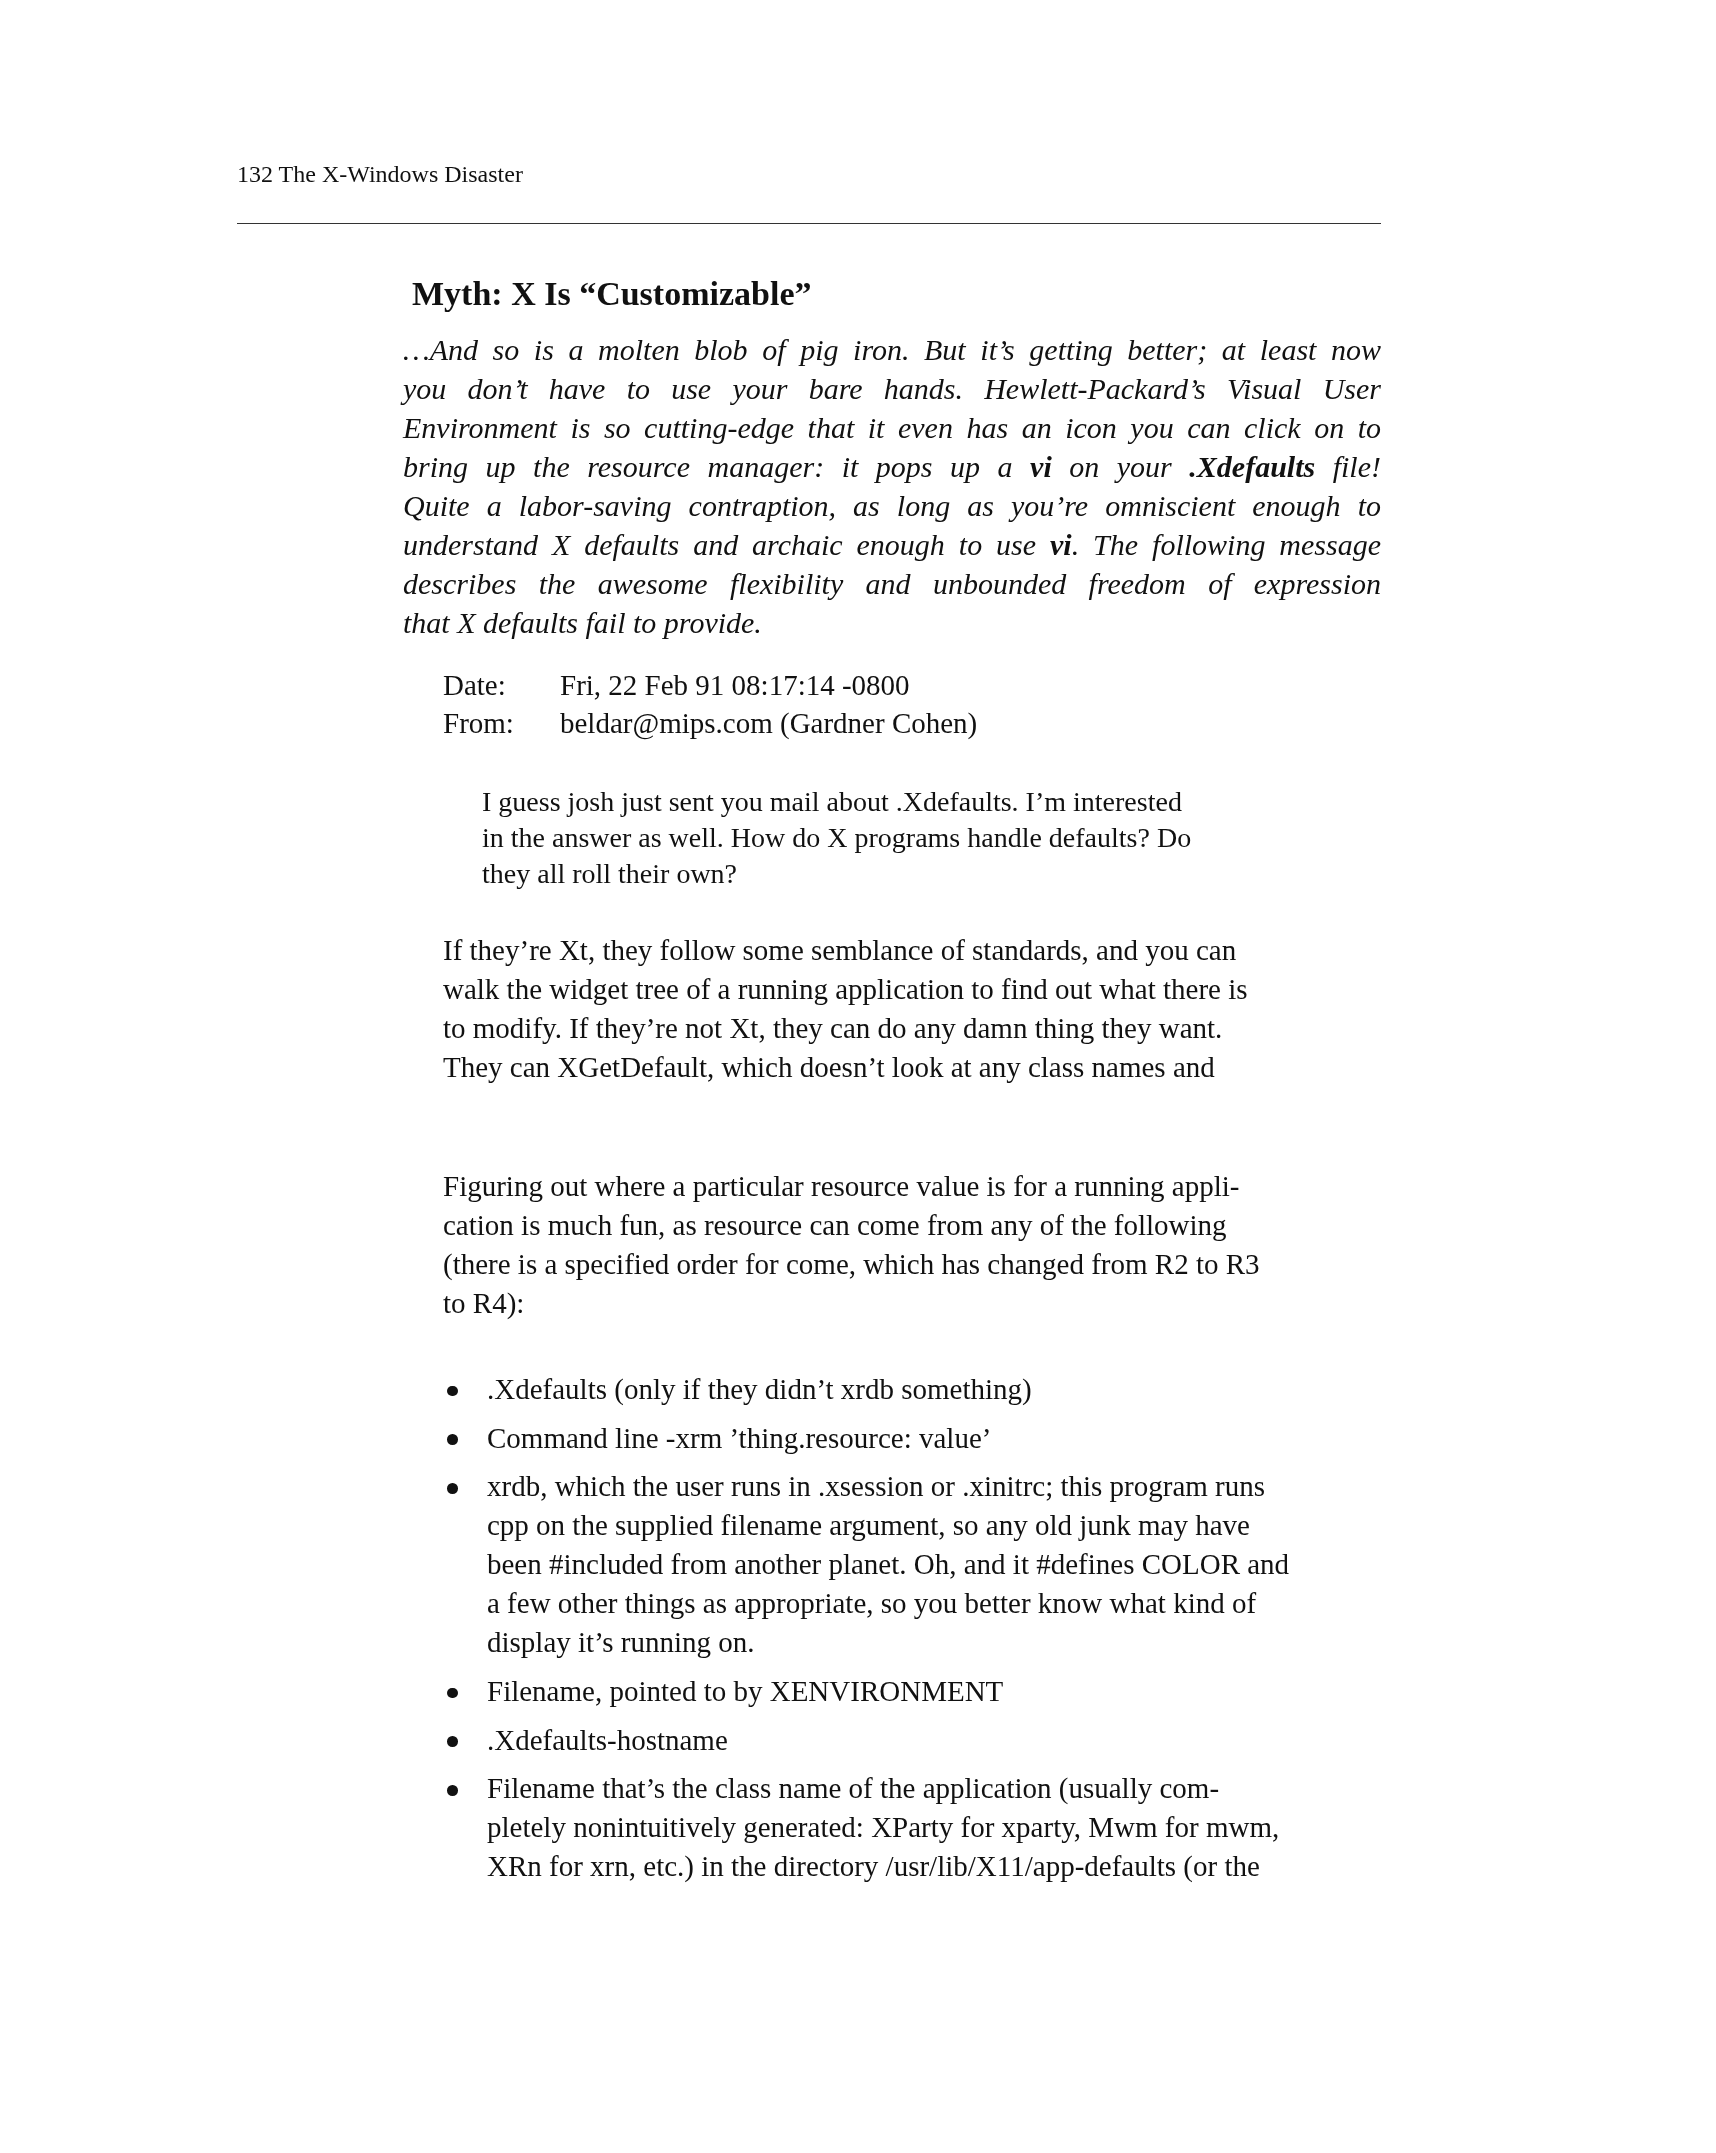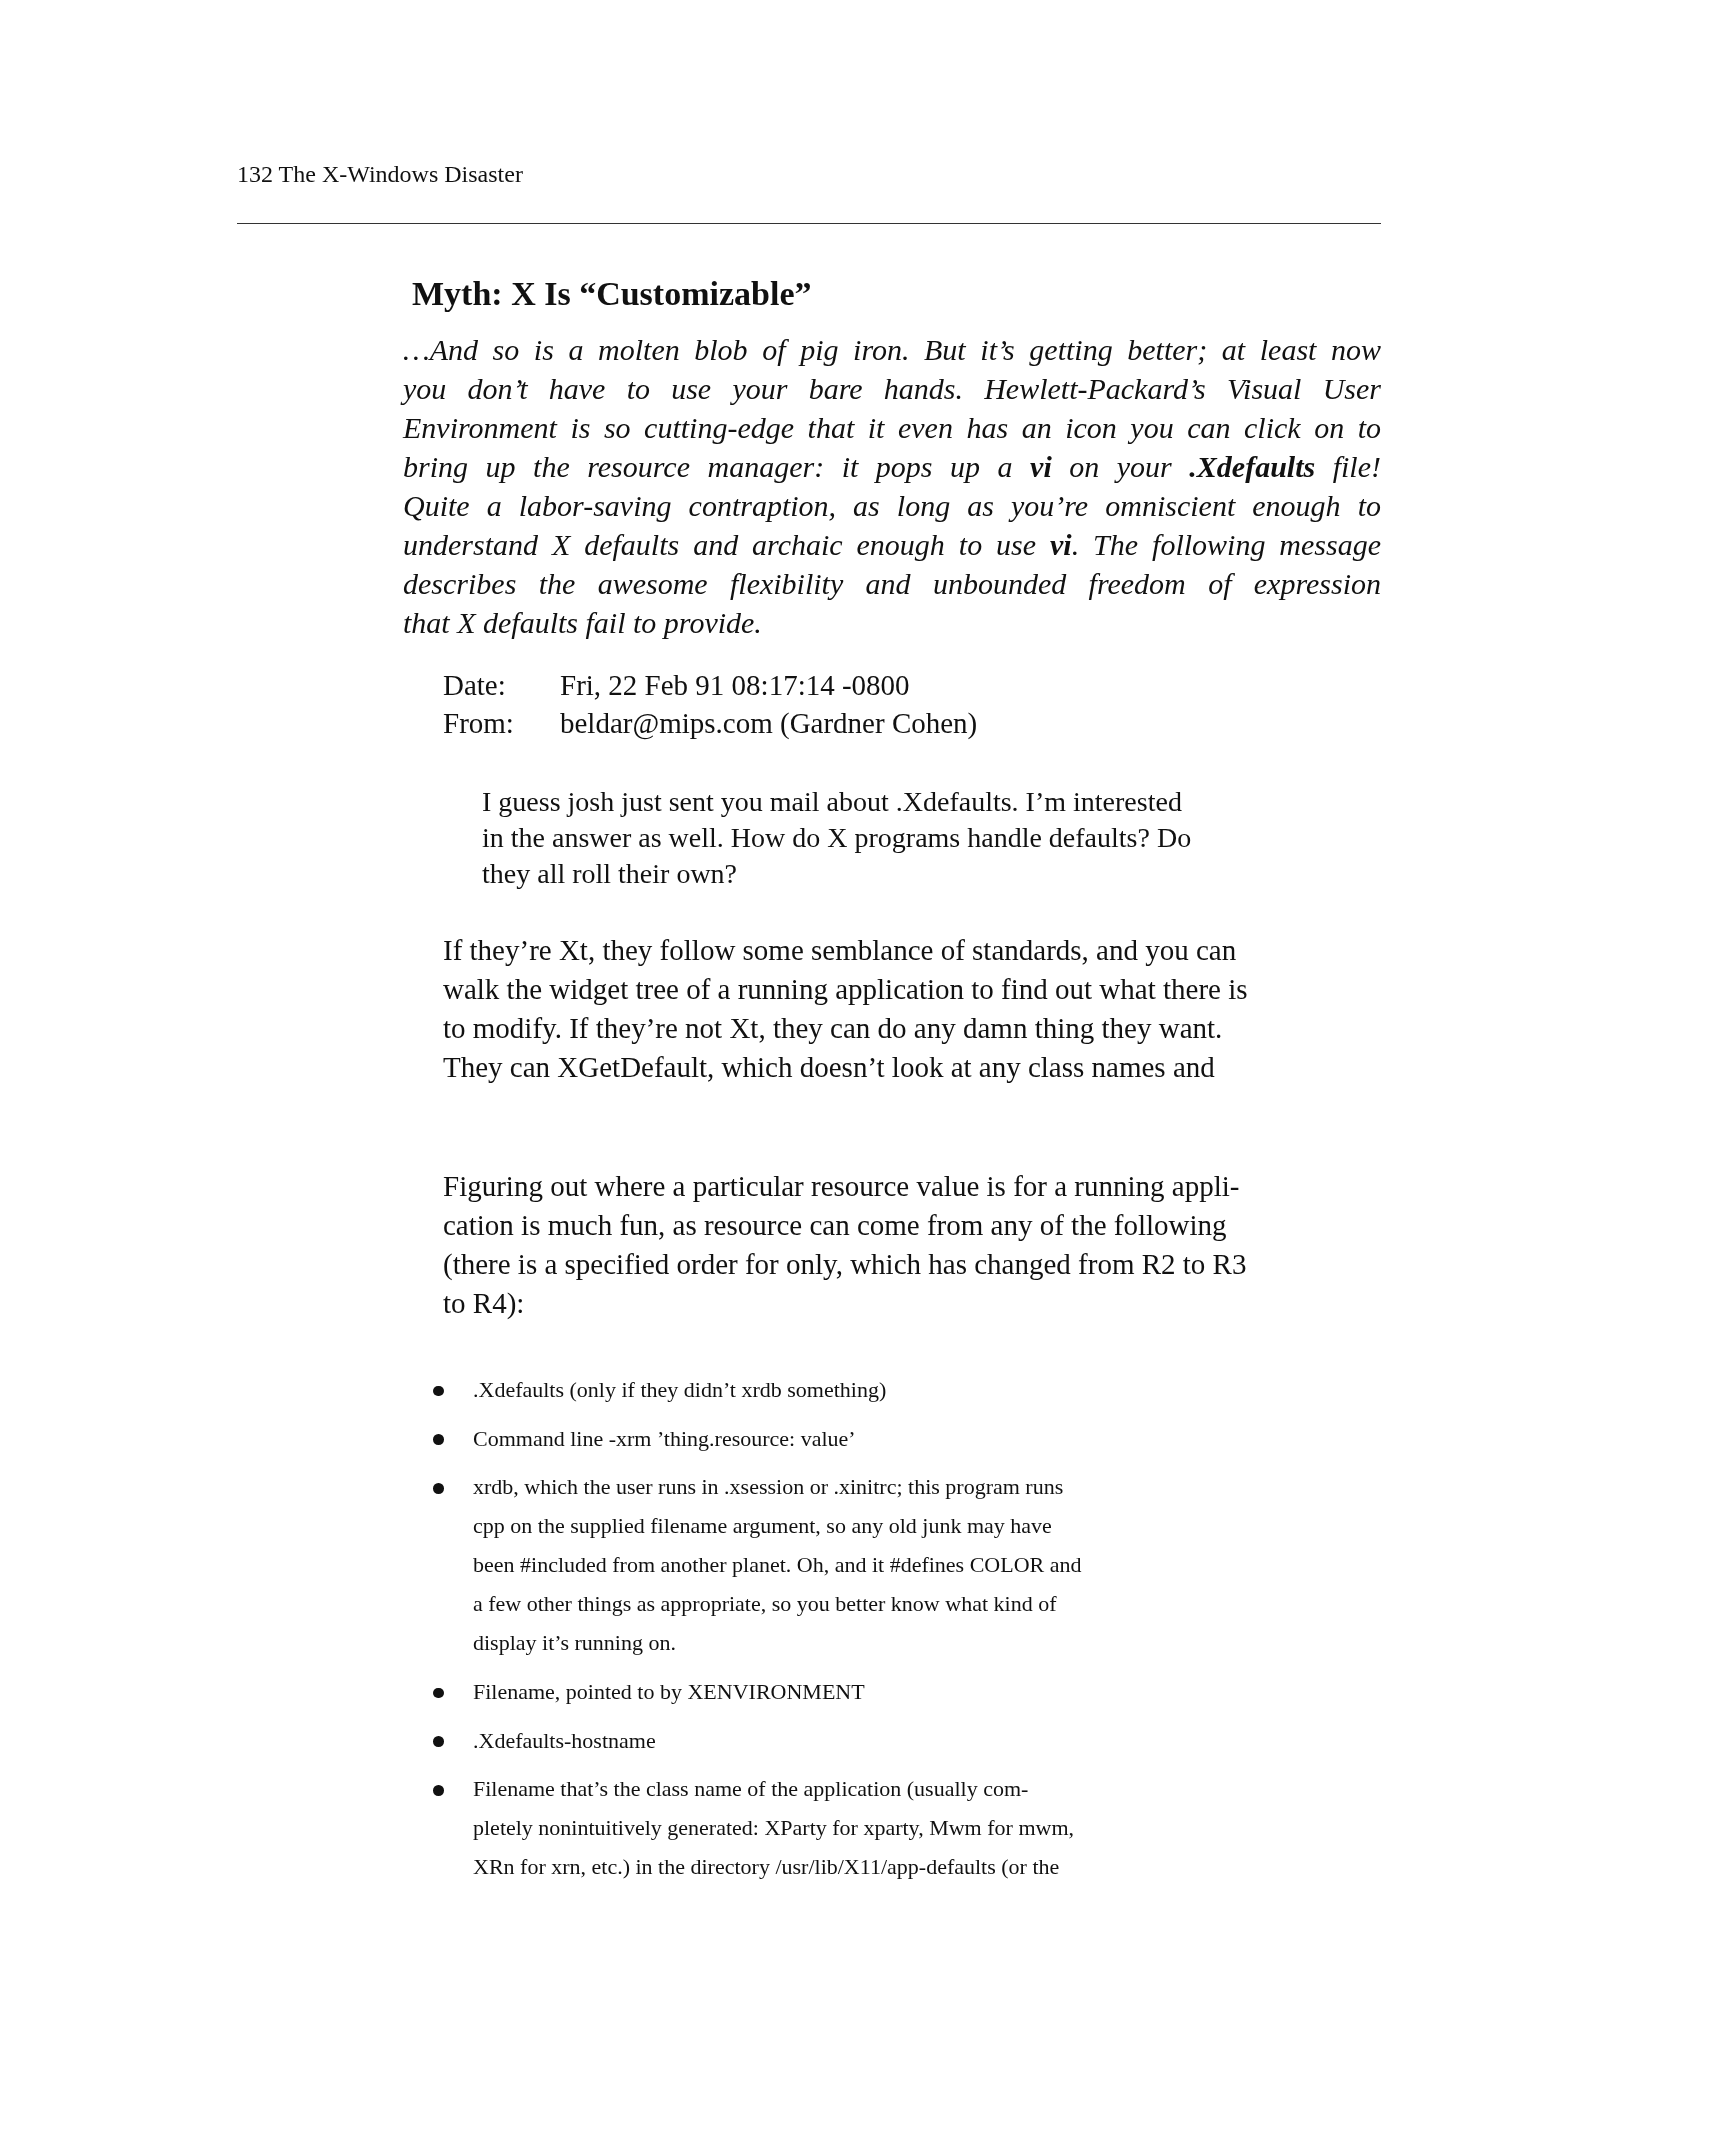--- a/index.html
+++ b/index.html
@@ -12,21 +12,21 @@
   .intro { position:absolute; left:403px; top:330px; width:978px; font-size:30px; line-height:39px;
            text-align:justify; text-align-last:left;font-style:italic; }
   .intro .line { display:block; text-align:justify; text-align-last:justify; height:39px; white-space:nowrap; }
   .intro .line.last { text-align-last:left; }
   .hdr-row { position:absolute; left:443px; font-size:29px; line-height:39px; }
   .hdr-row .k { position:absolute; left:0; }
   .hdr-row .v { position:absolute; left:117px; white-space:nowrap; }
   .quote { position:absolute; left:482px; top:784px; font-size:28px; line-height:36px; }
   .quote .line, .para .line, .bullet .line { display:block; white-space:nowrap; }
   .para { position:absolute; left:443px; font-size:29px; line-height:39px; }
-  .bullets { position:absolute; left:429px; top:1370px; font-size:22px; line-height:39px; }
+  .bullets { position:absolute; left:443px; top:1370px; font-size:29px; line-height:39px; }
   .bullet { position:relative; padding-left:44px; }
   .bullet .dot { position:absolute; left:3.9px; top:15.5px; width:10.7px; height:10.7px; border-radius:50%; background:#111; }
   b { font-weight:bold; }
 </style>
 </head>
 <body>
 
 <div class="abs running-head">132 The X-Windows Disaster</div>
 <div class="rule"></div>
 
@@ -61,21 +61,21 @@
 <div class="para" style="top:931px;">
   <span class="line">If they’re Xt, they follow some semblance of standards, and you can</span>
   <span class="line">walk the widget tree of a running application to find out what there is</span>
   <span class="line">to modify. If they’re not Xt, they can do any damn thing they want.</span>
   <span class="line">They can XGetDefault, which doesn’t look at any class names and</span>
 </div>
 
 <div class="para" style="top:1167px;">
   <span class="line">Figuring out where a particular resource value is for a running appli-</span>
   <span class="line">cation is much fun, as resource can come from any of the following</span>
-  <span class="line">(there is a specified order for only, which has changed from R2 to R3</span>
+  <span class="line">(there is a specified order for come, which has changed from R2 to R3</span>
   <span class="line">to R4):</span>
 </div>
 
 <div class="bullets">
   <div class="bullet" style="margin-bottom:9.7px;">
     <span class="dot"></span>
     <span class="line">.Xdefaults (only if they didn’t xrdb something)</span>
   </div>
   <div class="bullet" style="margin-bottom:9.7px;">
     <span class="dot"></span>

